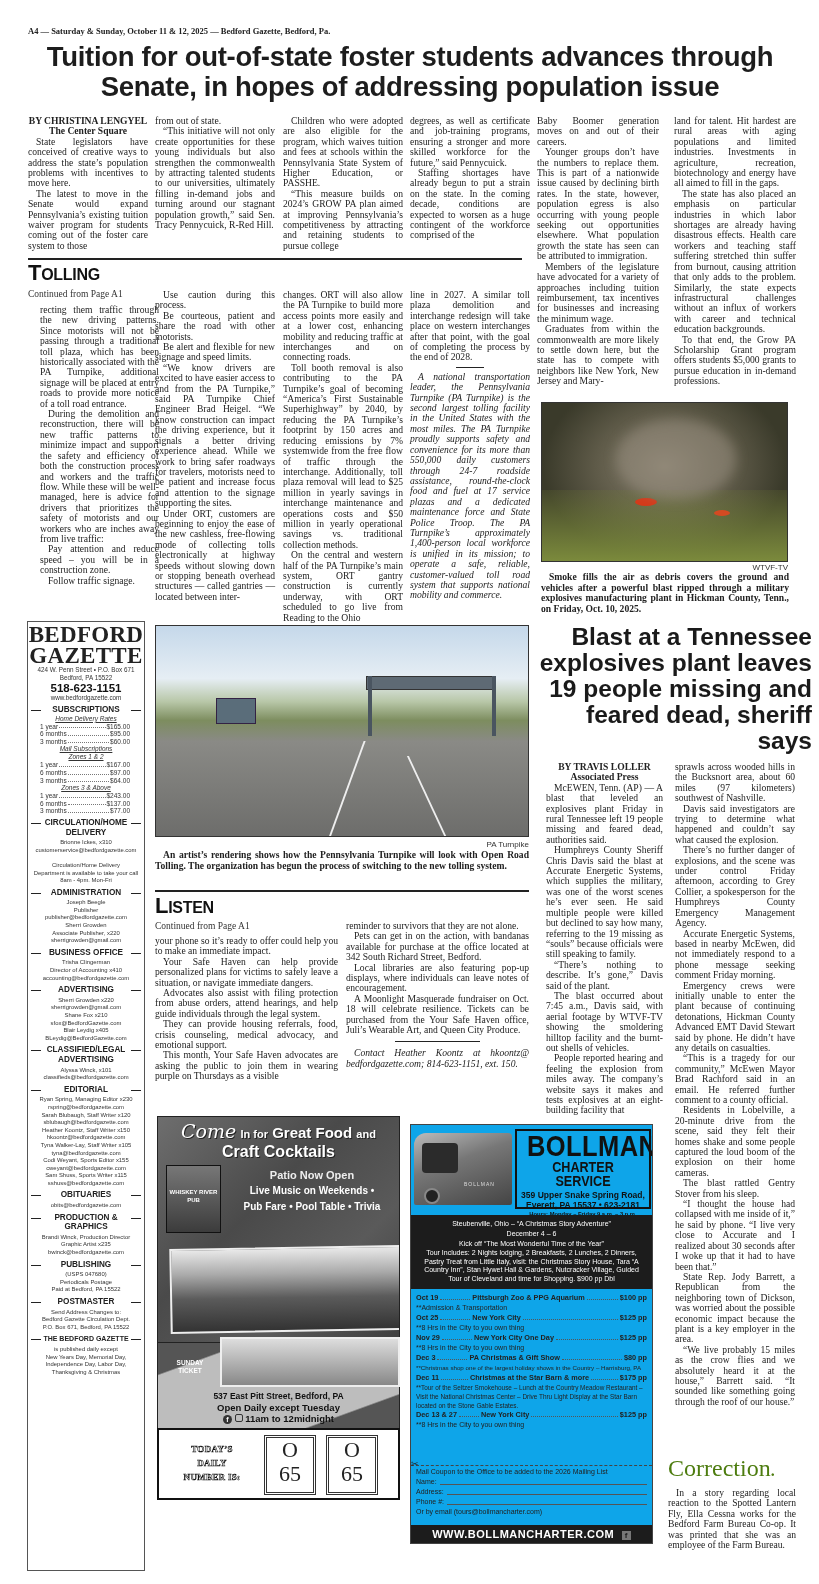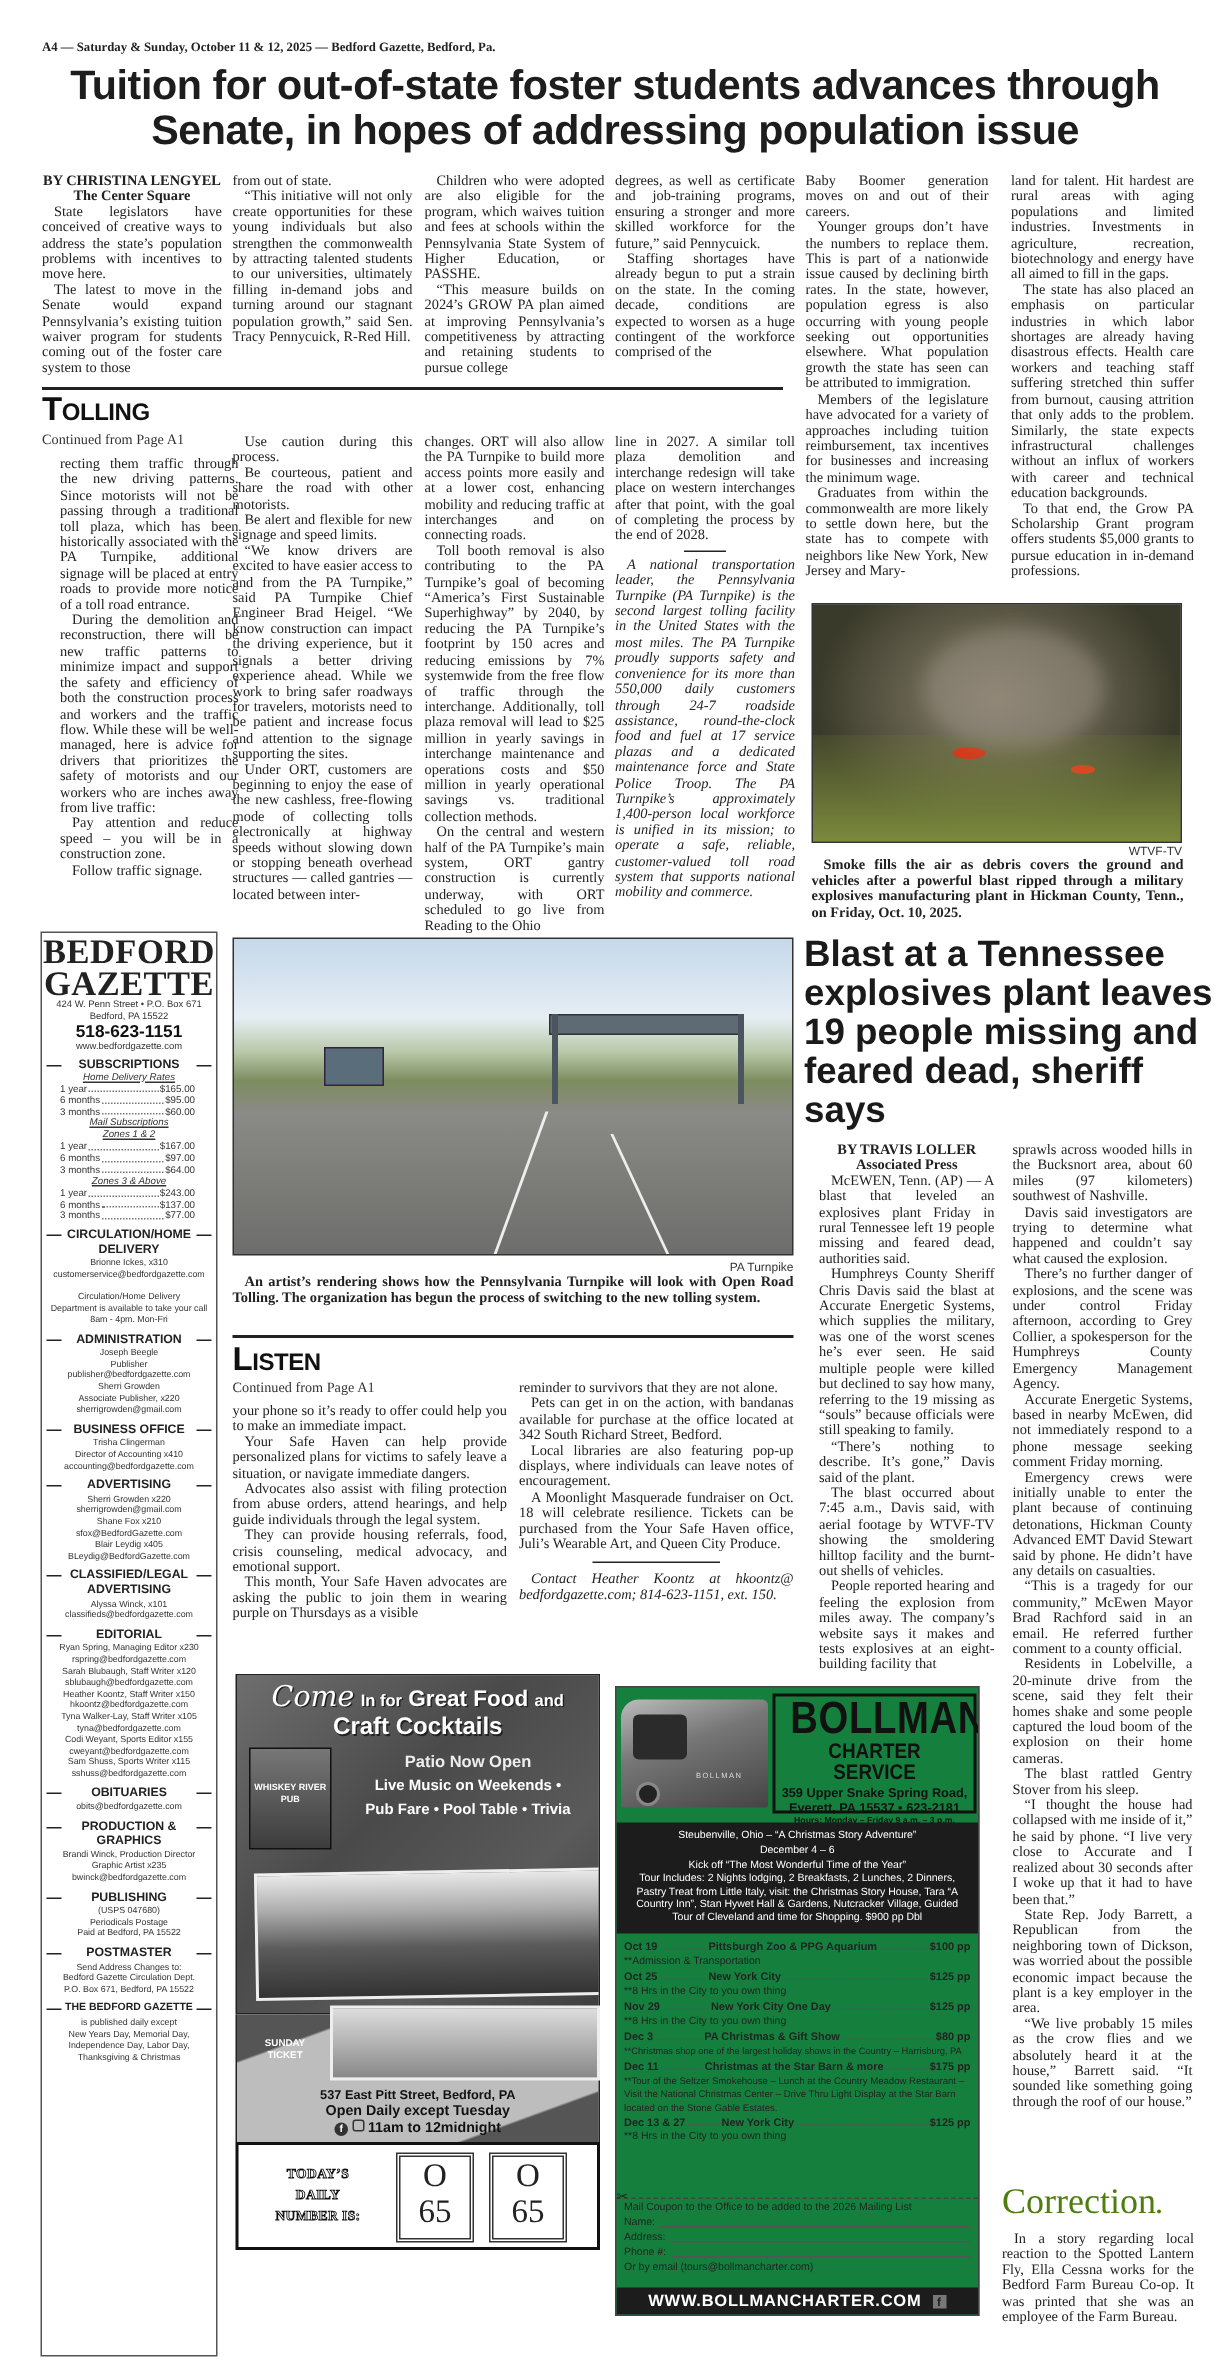--- a/index.html
+++ b/index.html
@@ -22,26 +22,26 @@
 .mh-title{font-family:"Liberation Serif",serif;font-weight:bold;font-size:23px;line-height:21px;color:#222;letter-spacing:0.3px}
 .mh-small{font-size:6.3px;line-height:8px}
 .mh-phone{font-weight:bold;font-size:11.5px;color:#111;line-height:12px}
 .mh-sec{position:relative;font-weight:bold;font-size:8.2px;line-height:9.6px;color:#222;margin-top:3px}
 .mh-sec::before,.mh-sec::after{content:"";position:absolute;top:5px;width:10px;height:1px;background:#222}
 .mh-sec::before{left:3px}.mh-sec::after{right:3px}
 .mh-sub{font-style:italic;text-decoration:underline;font-size:6.5px;line-height:8px}
 .rate{display:flex;justify-content:space-between;font-size:6.5px;line-height:7.6px;padding:0 14px 0 12px}
 .rate .dots{flex:1;border-bottom:1px dotted #777;margin:0 1px 2px}
 .mh-p{font-size:5.9px;line-height:7.6px;margin-top:2px}
-.blast-head{position:absolute;left:536px;top:624px;width:276px;text-align:left;font-family:"Liberation Sans",sans-serif;font-weight:bold;font-size:24.5px;line-height:26px;color:#1a1a1a}
+.blast-head{position:absolute;left:536px;top:624px;width:276px;text-align:right;font-family:"Liberation Sans",sans-serif;font-weight:bold;font-size:24.5px;line-height:26px;color:#1a1a1a}
 .correction{position:absolute;left:668px;top:1455px;font-family:"Liberation Serif",serif;font-size:24px;color:#4d7c0f}
 .ad1{position:absolute;left:157px;top:1116px;width:243px;height:227px;background:linear-gradient(135deg,#6e6e6e,#4a4a4a 40%,#5a5a5a 70%,#3e3e3e);border:1px solid #222;overflow:hidden;font-family:"Liberation Sans",sans-serif;color:#fff;text-align:center}
 .ad1-lower{position:absolute;left:157px;top:1343px;width:243px;height:85px;background:linear-gradient(160deg,#555 0%,#555 18%,#bdbdbd 19%,#bdbdbd 80%,#555 81%);border-left:1px solid #222;border-right:1px solid #222;font-family:"Liberation Sans",sans-serif;text-align:center;color:#111}
 .daily{position:absolute;left:157px;top:1428px;width:243px;height:72px;border:2px solid #111;background:#fff;font-family:Liberation Serif, serif}
-.ad2{position:absolute;left:410px;top:1124px;width:243px;height:420px;border:1px solid #444;background:#15803d;font-family:"Liberation Sans",sans-serif;overflow:hidden}
+.ad2{position:absolute;left:410px;top:1124px;width:243px;height:420px;border:1px solid #444;background:#0ea5e9;font-family:"Liberation Sans",sans-serif;overflow:hidden}
 .trip{font-size:7.3px;line-height:10px;padding:0 5px;color:#222}
 .trip .row{display:flex;font-weight:bold}
 .trip .dots{flex:1;border-bottom:1px dotted #555;margin:0 2px 3px}
 .trip .note{font-size:7px;line-height:10px}
 </style>
 </head>
 <body>
 
 <div class="abs folio">A4 — Saturday &amp; Sunday, October 11 &amp; 12, 2025 — Bedford Gazette, Bedford, Pa.</div>
 

